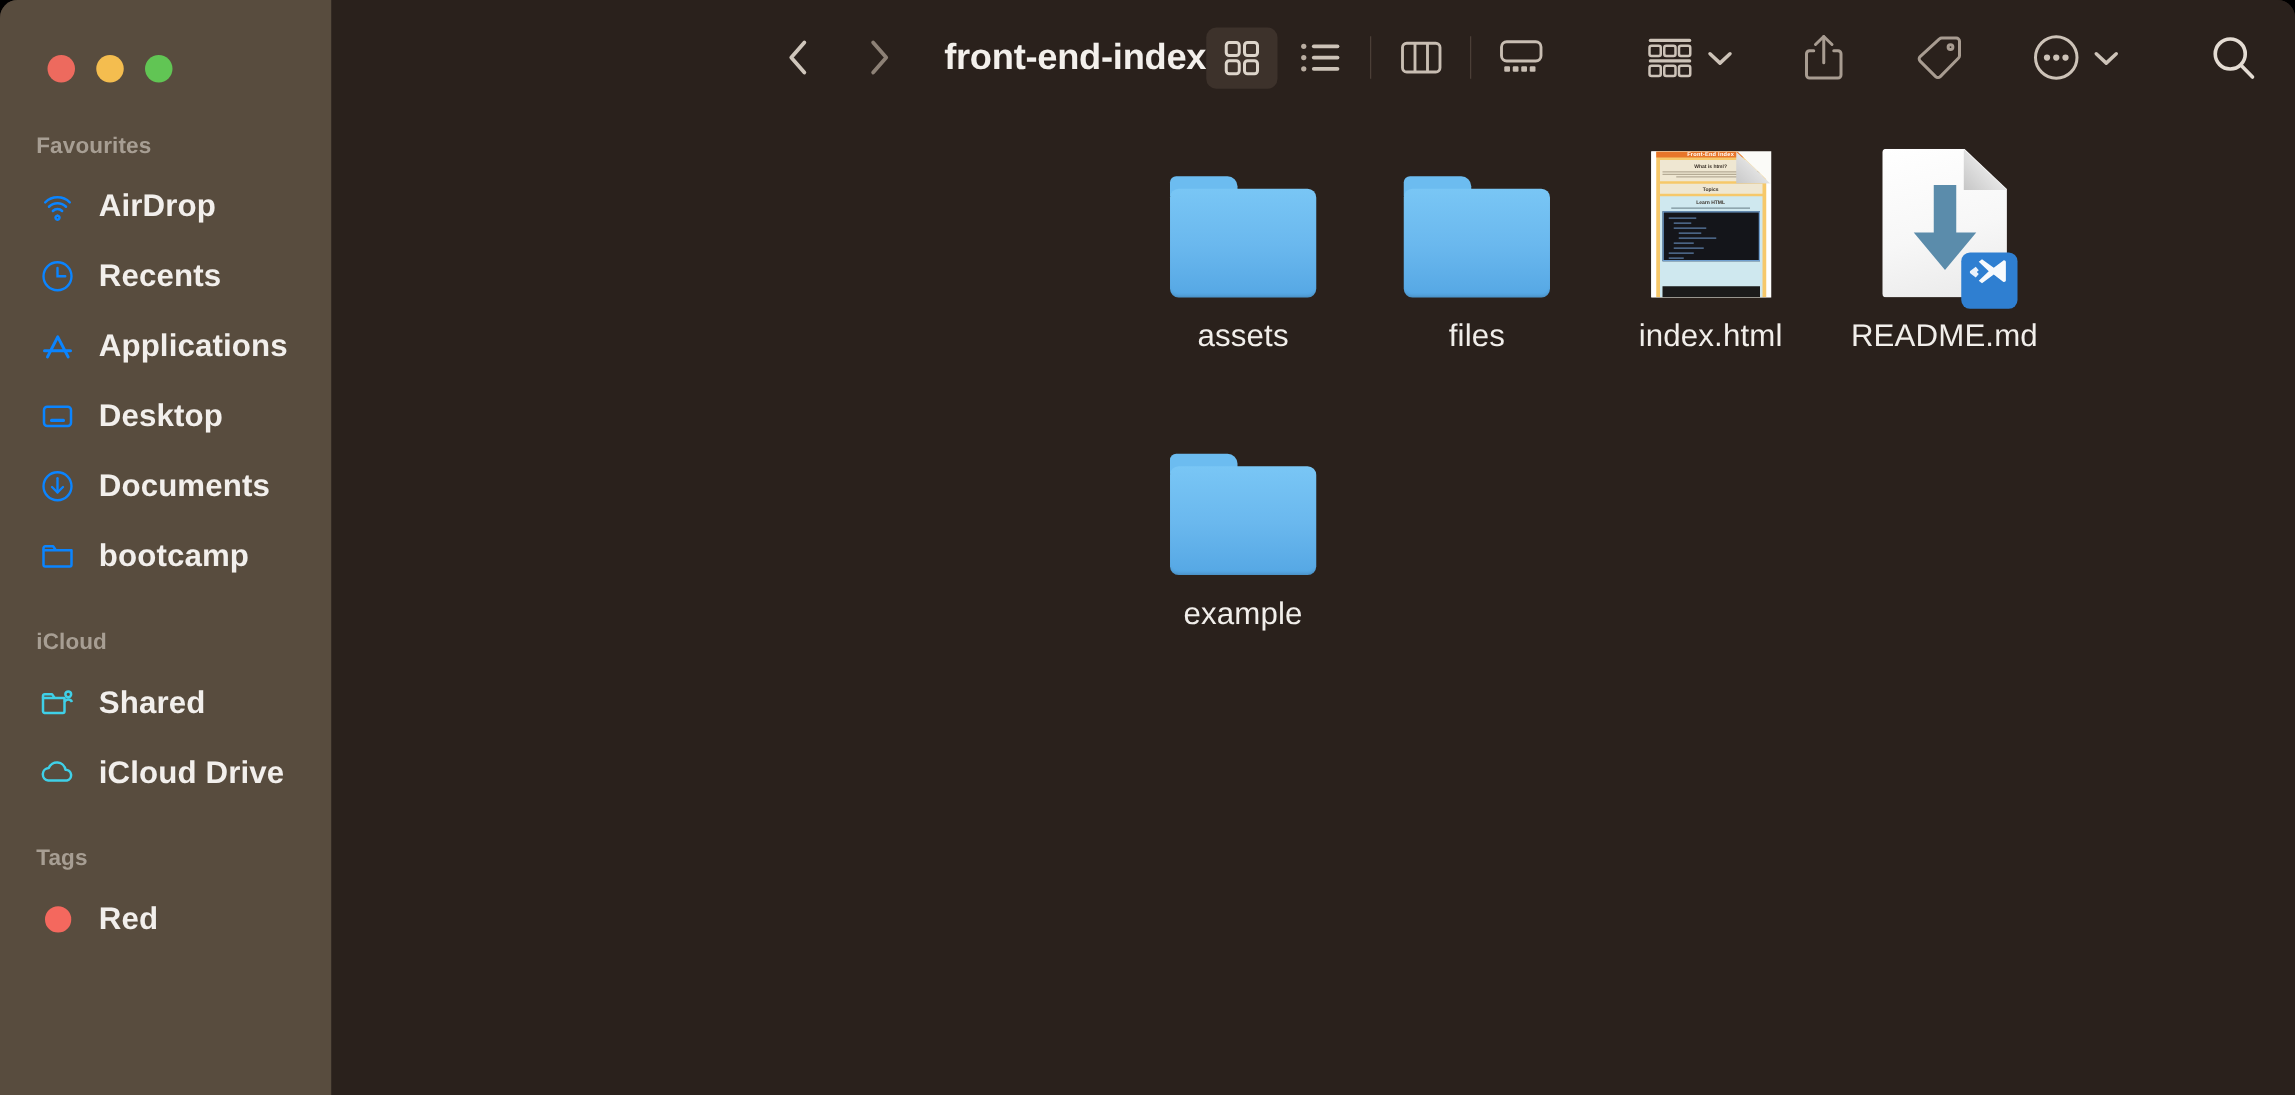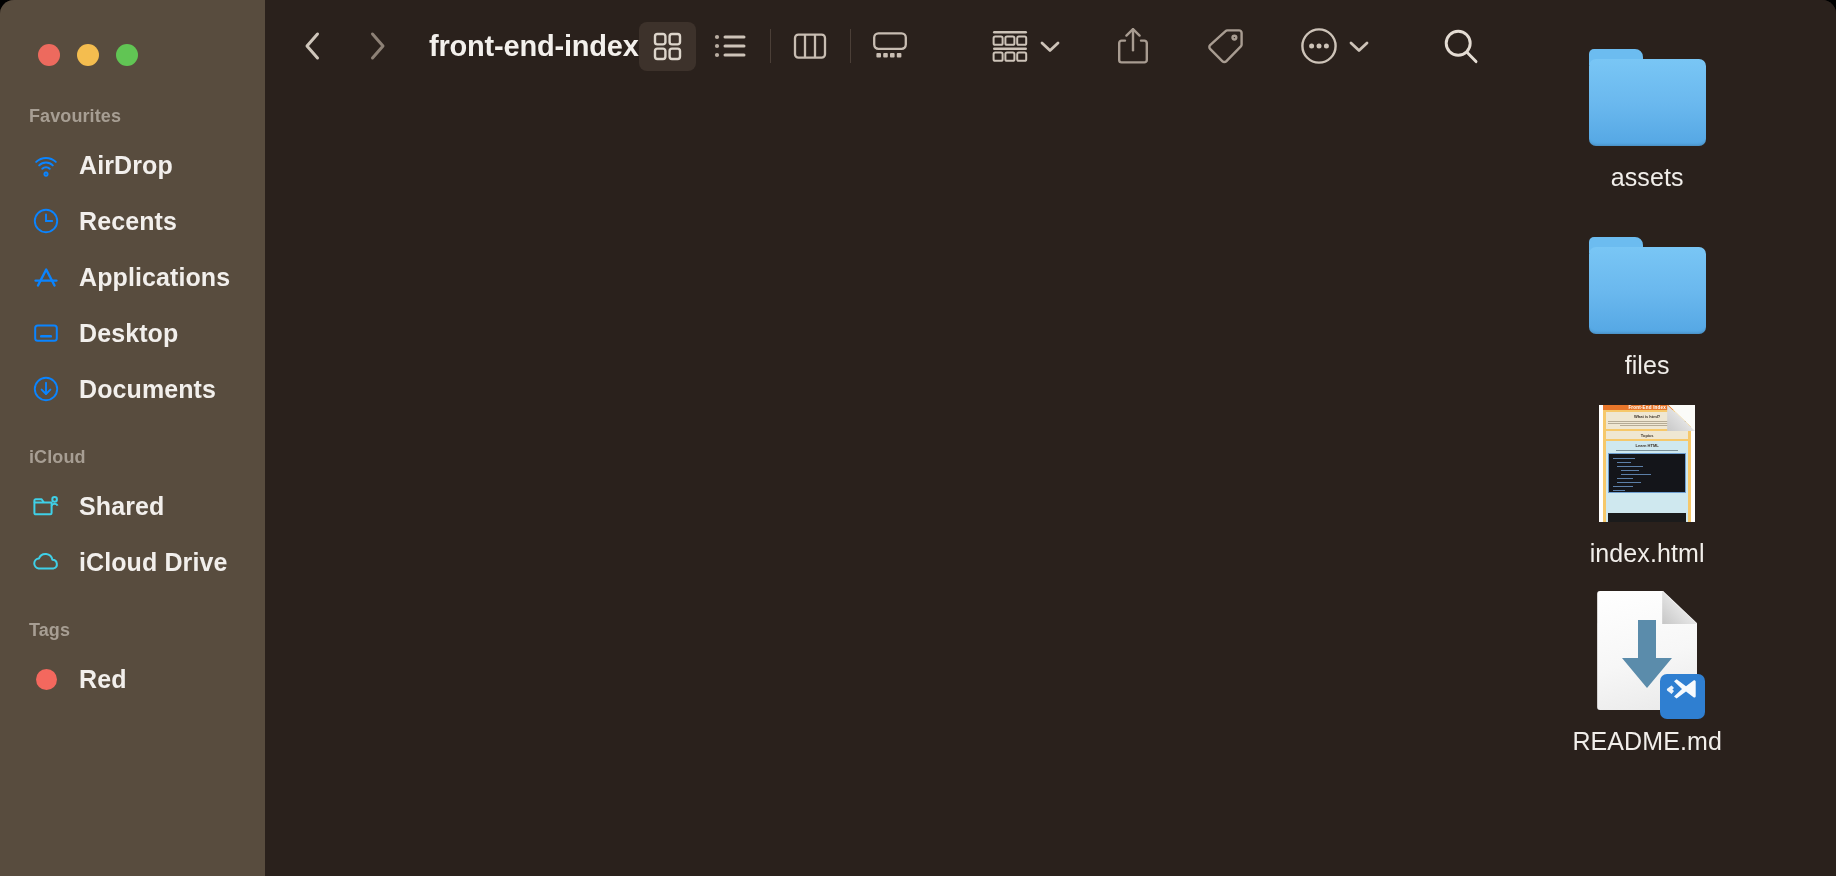--- a/index.html
+++ b/index.html
@@ -71,21 +71,23 @@
   .sb-ico svg { display: block; }
   .sb-label { line-height: 1; }
 
   .tagdot { width: 21px; height: 21px; border-radius: 50%; display:block; }
 
   
   #main {
     flex: 1;
     background: #2a211c;
     display: flex;
+    flex-direction: column;
     min-width: 0;
+    align-items: flex-end;
   }
   #toolbar {
     height: 92px;
     flex: 0 0 92px;
     display: flex;
     align-items: center;
     padding: 0 30px 0 24px;
     position: relative;
   }
   .nav-btn {
@@ -362,20 +364,29 @@
         <svg width="28" height="28" viewBox="0 0 28 28" fill="none" stroke="#0a84ff" stroke-width="1.9" stroke-linecap="round" stroke-linejoin="round">
           <circle cx="14" cy="14" r="11.2"></circle>
           <path d="M14 7.6v11.2"></path>
           <path d="M9.6 14.6 14 19l4.4-4.4"></path>
         </svg>
       </span>
       <span class="sb-label">Documents</span>
     </div>
 
 
+    <div class="sb-item">
+      <span class="sb-ico">
+        <svg width="28" height="28" viewBox="0 0 28 28" fill="none" stroke="#0a84ff" stroke-width="2" stroke-linejoin="round">
+          <path d="M2.8 9.2V20.8a1.4 1.4 0 0 0 1.4 1.4h19.6a1.4 1.4 0 0 0 1.4-1.4V9.2z"></path>
+          <path d="M2.8 9.2V7.4a1.4 1.4 0 0 1 1.4-1.4h6.3l2.2 3.2"></path>
+        </svg>
+      </span>
+      <span class="sb-label">bootcamp</span>
+    </div>
 
     <div class="sb-section tight">iCloud</div>
 
     <div class="sb-item">
       <span class="sb-ico">
         <svg width="30" height="30" viewBox="0 0 30 30" fill="none" stroke="#3fd0e8" stroke-width="2" stroke-linejoin="round">
           <path d="M3.4 11.4V22a1.3 1.3 0 0 0 1.3 1.3h14.6A1.3 1.3 0 0 0 20.6 22V11.4z"></path>
           <path d="M3.4 11.4V9.6a1.3 1.3 0 0 1 1.3-1.3h5.9l2.1 3.1"></path>
           <circle cx="23.6" cy="8.4" r="2.3"></circle>
           <path d="M20.6 14.6a3.3 3.3 0 0 1 6 0"></path>
@@ -613,17 +624,26 @@
                   <path d="M12.6 12.4 8.4 15.6c-.7.5-.7 1.6 0 2.1l4.2 3.2 2.4-2.8-1.6-1.5 1.6-1.5z" fill="#ffffff" opacity="0.9"></path>
                 </svg>
               </span>
             </div>
           </div>
           <div class="item-label">README.md</div>
         </div>
 
         <div style="flex-basis:100%;height:34px"></div>
 
+        <div class="item">
+          <div class="thumb">
+            <div class="folder">
+                <div class="tab"></div>
+                <div class="body"></div>
+              </div>
+          </div>
+          <div class="item-label">example</div>
+        </div>
 
       </div>
     </div>
   </section>
 </div>
 
 </body></html>

